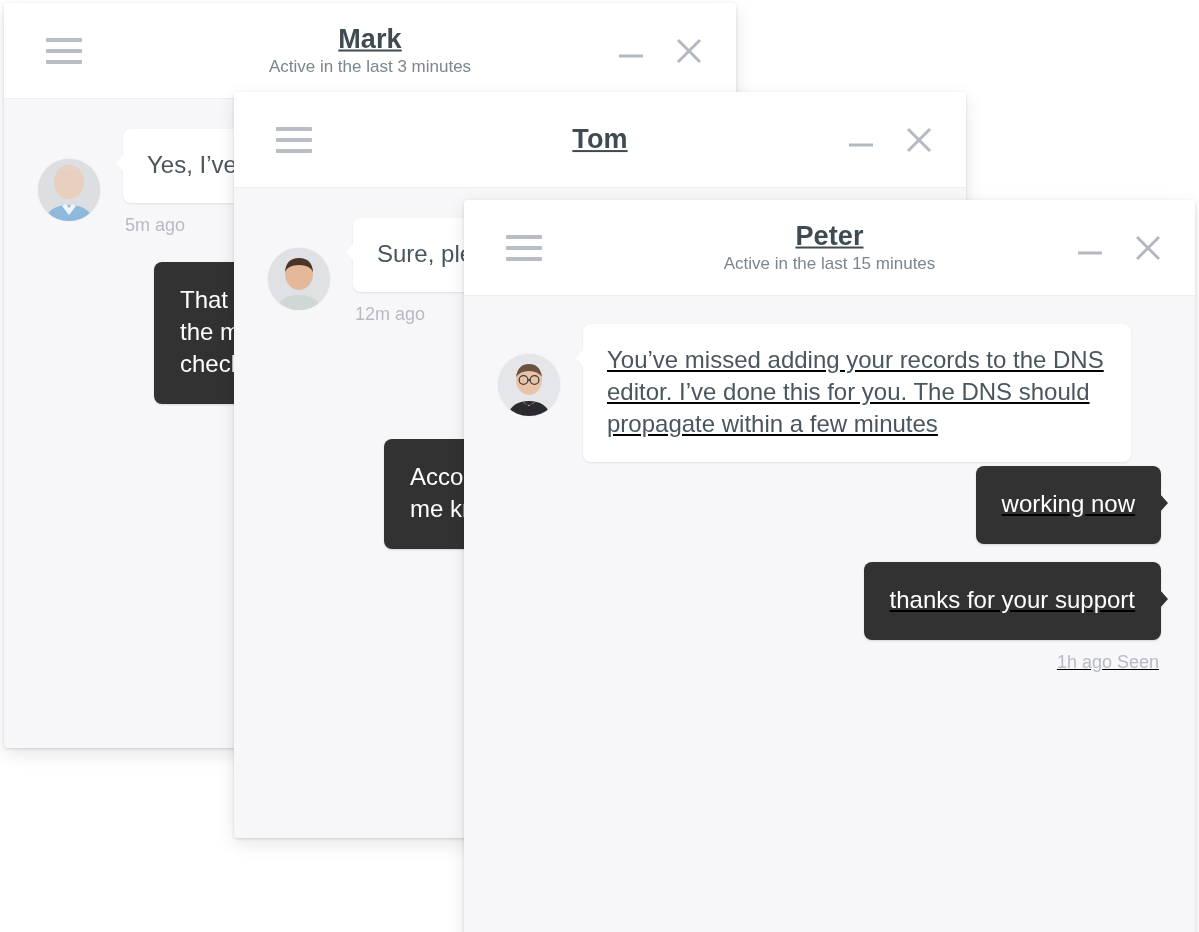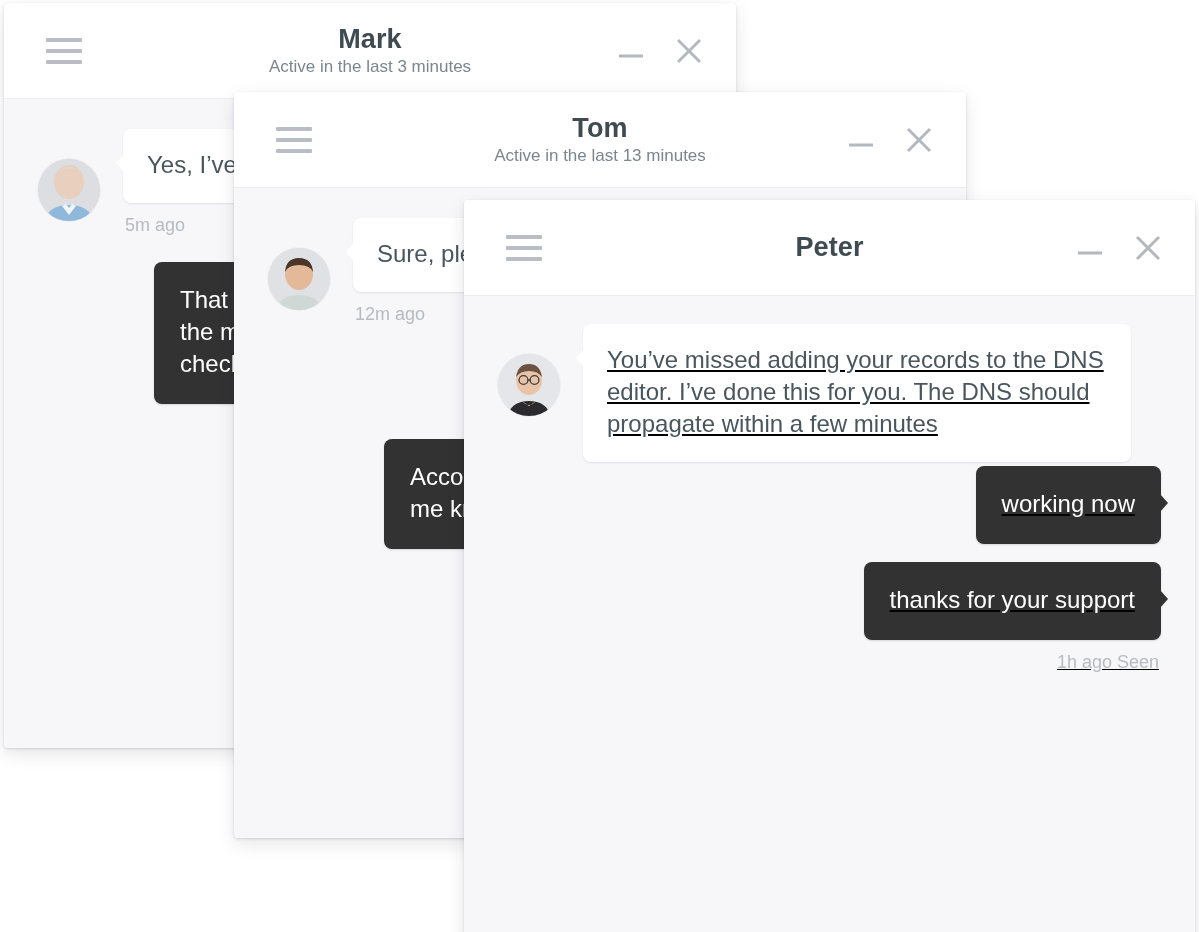--- a/index.html
+++ b/index.html
@@ -45,20 +45,21 @@
     transform: translateY(-50%);
     text-align: center;
     pointer-events: none;
   }
   .peer-name {
     font-size: 27px;
     font-weight: bold;
     color: #3f4a51;
     line-height: 1.18;
     letter-spacing: .1px;
+    text-decoration: underline;
   }
   .peer-status {
     font-size: 17px;
     color: #7b868e;
     line-height: 1.3;
     margin-top: 1px;
   }
   .header-actions {
     position: absolute;
     right: 28px; top: 50%;
@@ -213,21 +214,20 @@
 
   <div class="chat-window" id="win-tom">
     <div class="chat-header">
       <div class="hamburger-btn">
         <span></span>
           <span></span>
           <span></span>
       </div>
       <div class="header-center">
         <div class="peer-name">Tom</div>
-        <div class="peer-status">Active in the last 13 minutes</div>
       </div>
       <div class="header-actions">
         <div class="win-btn">
           <svg width="34" height="34" viewBox="0 0 34 34">
               <line x1="5" y1="22" x2="29" y2="22" stroke="#b4b9c0" stroke-width="3"></line>
             </svg>
         </div>
         <div class="win-btn">
           <svg width="34" height="34" viewBox="0 0 34 34">
               <line x1="6" y1="6" x2="28" y2="28" stroke="#b4b9c0" stroke-width="3"></line>
@@ -264,20 +264,21 @@
 
   <div class="chat-window" id="win-peter">
     <div class="chat-header">
       <div class="hamburger-btn">
         <span></span>
           <span></span>
           <span></span>
       </div>
       <div class="header-center">
         <div class="peer-name">Peter</div>
+        <div class="peer-status">Active in the last 15 minutes</div>
       </div>
       <div class="header-actions">
         <div class="win-btn">
           <svg width="34" height="34" viewBox="0 0 34 34">
               <line x1="5" y1="22" x2="29" y2="22" stroke="#b4b9c0" stroke-width="3"></line>
             </svg>
         </div>
         <div class="win-btn">
           <svg width="34" height="34" viewBox="0 0 34 34">
               <line x1="6" y1="6" x2="28" y2="28" stroke="#b4b9c0" stroke-width="3"></line>

